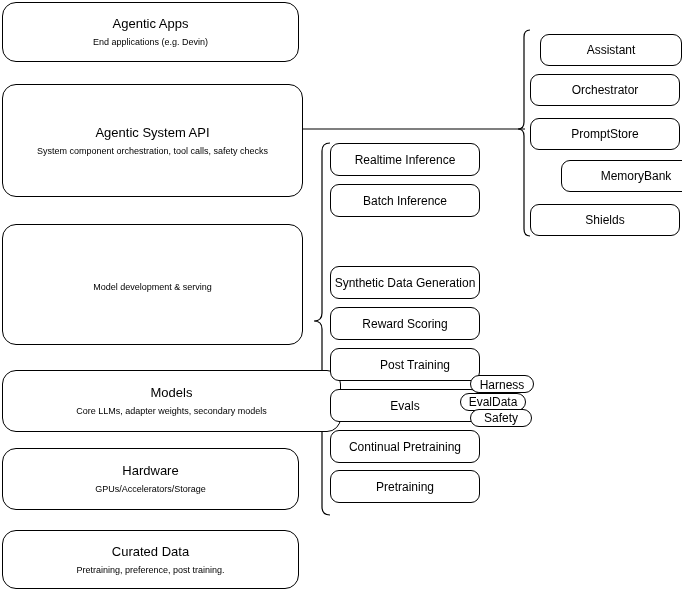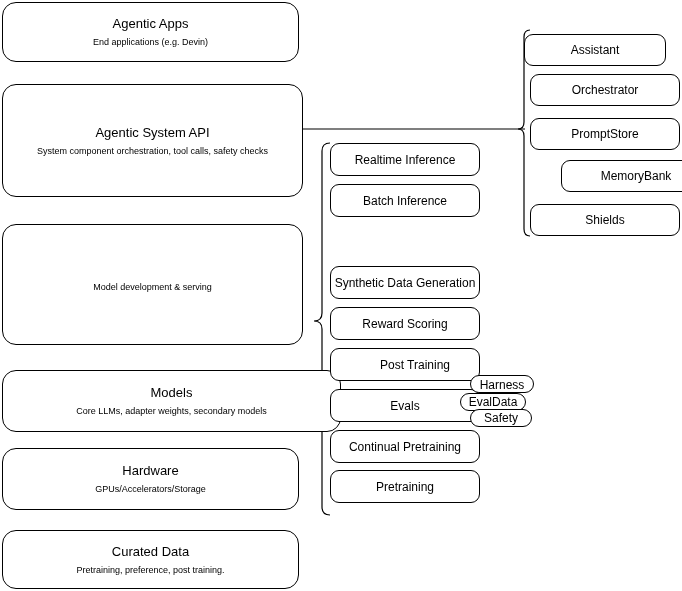--- a/index.html
+++ b/index.html
@@ -102,21 +102,21 @@
   <div class="node pill" style="left:470px;top:375px;width:64px;height:18px;justify-content:flex-end;">
     <span>Harness</span>
   </div>
   <div class="node pill" style="left:460px;top:393px;width:66px;height:18px;justify-content:center;">
     <span>EvalData</span>
   </div>
   <div class="node pill" style="left:470px;top:409px;width:62px;height:18px;">
     <span>Safety</span>
   </div>
 
-  <div class="node chip" style="left:524px;top:34px;width:142px;height:32px;">
+  <div class="node chip" style="left:540px;top:34px;width:142px;height:32px;">
     <span>Assistant</span>
   </div>
   <div class="node chip" style="left:530px;top:74px;width:150px;height:32px;">
     <span>Orchestrator</span>
   </div>
   <div class="node chip" style="left:530px;top:118px;width:150px;height:32px;">
     <span>PromptStore</span>
   </div>
   <div class="node chip" style="left:530px;top:160px;width:150px;height:32px;margin-left:31px;">
     <span>MemoryBank</span>

